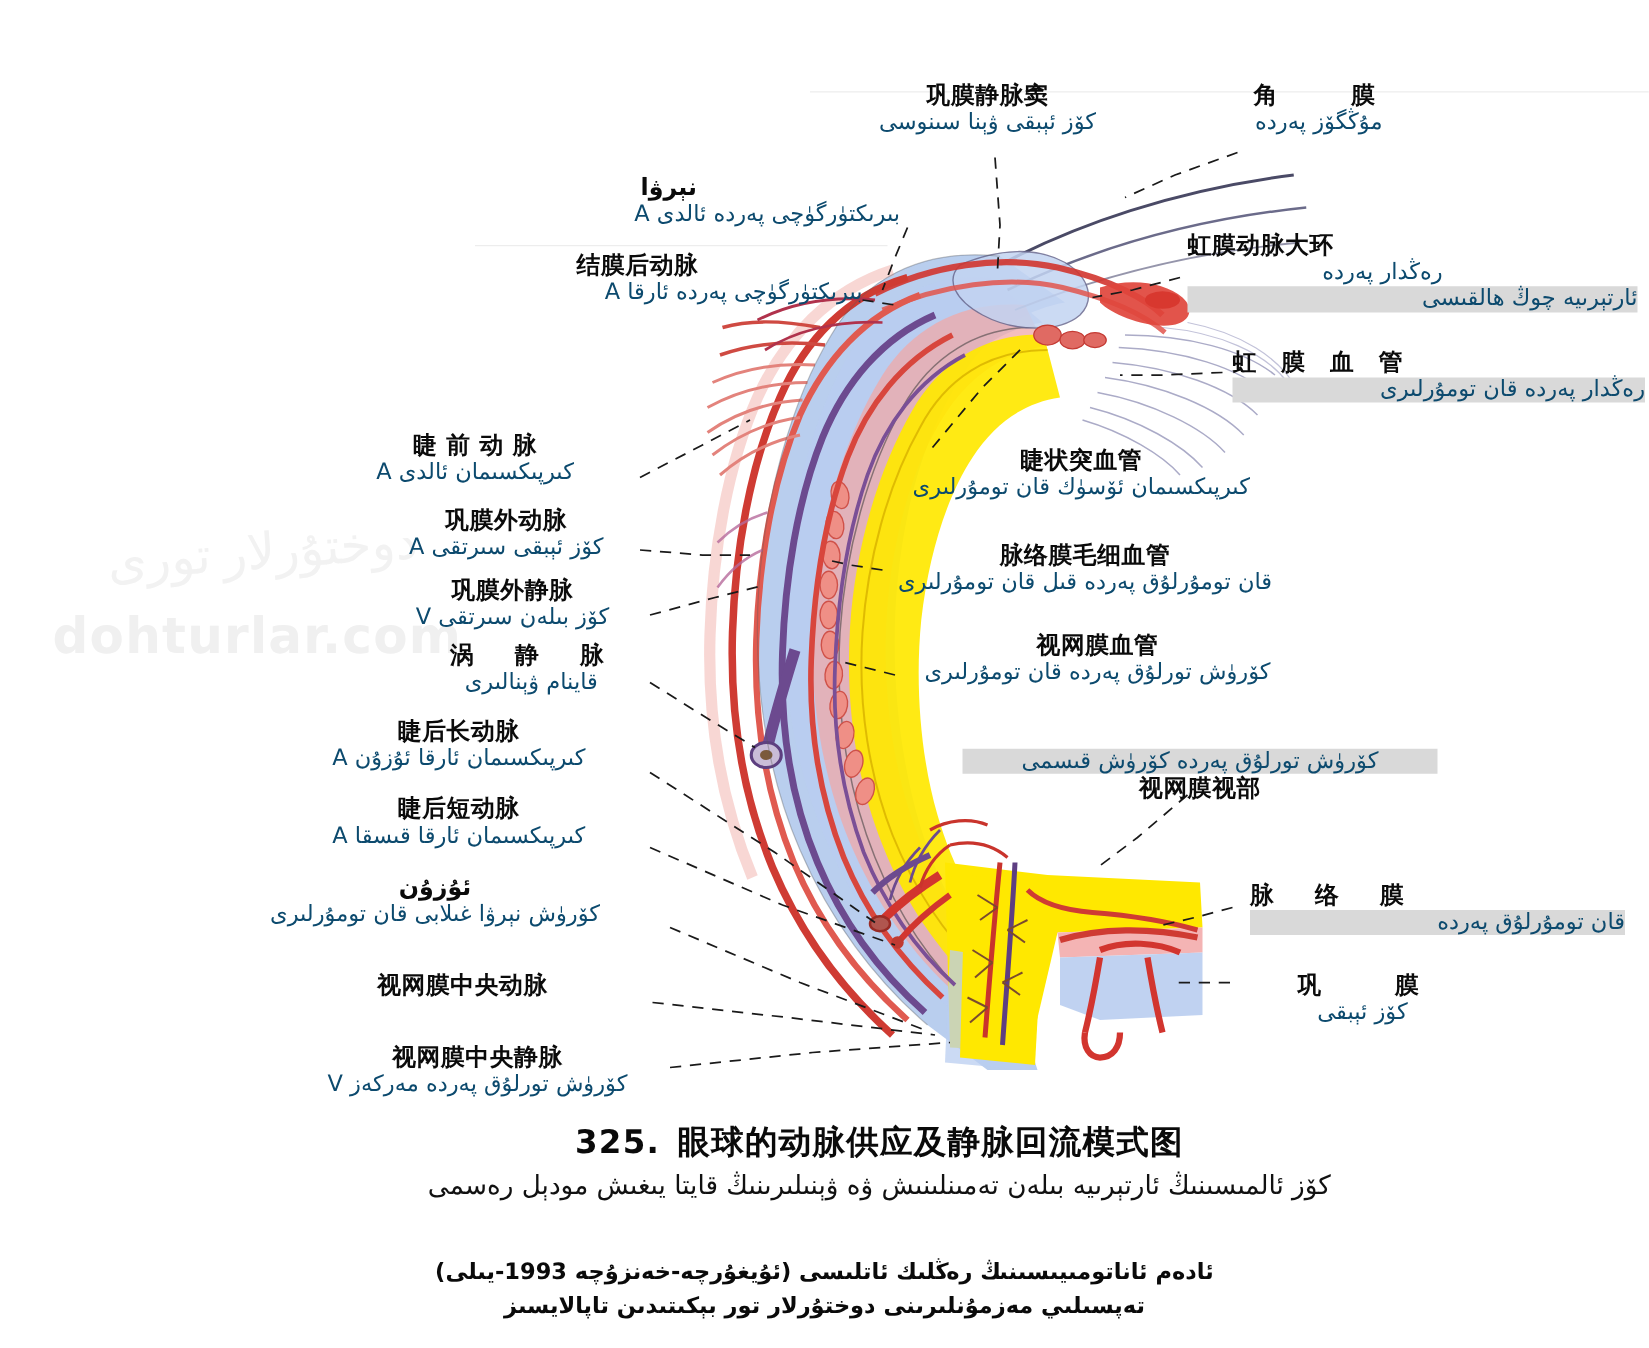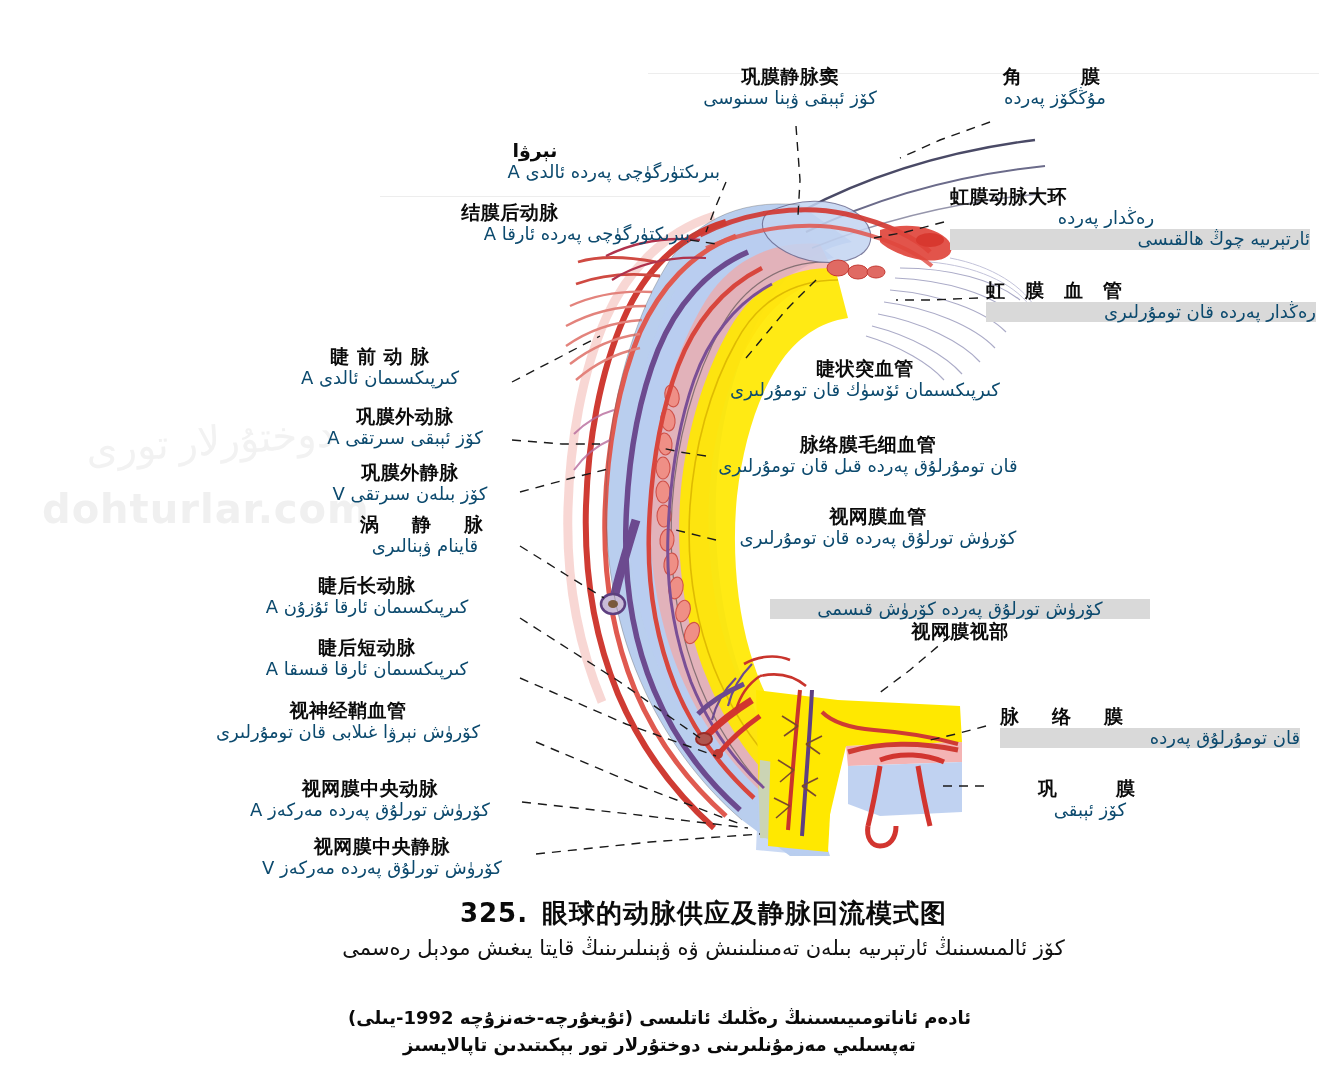--- a/index.html
+++ b/index.html
@@ -496,27 +496,26 @@
     <span class="cn">睫后长动脉</span>
     <span class="ug">كىرپىكسىمان ئارقا ئۇزۇن A</span>
   </div>
 
   <div class="label center" style="left:222px;top:637px;width:290px;">
     <span class="cn">睫后短动脉</span>
     <span class="ug">كىرپىكسىمان ئارقا قىسقا A</span>
   </div>
 
   <div class="label center" style="left:162px;top:700px;width:372px;">
-    <span class="cn">视神经鞘血管</span>
+    <span class="cn">ئۇزۇن</span>
     <span class="ug">كۆرۈش نېرۋا غىلابى قان تومۇرلىرى</span>
   </div>
 
   <div class="label center" style="left:210px;top:778px;width:320px;">
     <span class="cn">视网膜中央动脉</span>
-    <span class="ug">كۆرۈش تورلۇق پەردە مەركەز A</span>
   </div>
 
   <div class="label center" style="left:700px;top:358px;width:330px;">
     <span class="cn">睫状突血管</span>
     <span class="ug">كىرپىكسىمان ئۆسۈك قان تومۇرلىرى</span>
   </div>
 
   <div class="label center" style="left:222px;top:836px;width:320px;">
     <span class="cn">视网膜中央静脉</span>
     <span class="ug">كۆرۈش تورلۇق پەردە مەركەز V</span>
@@ -547,17 +546,17 @@
     <span class="ug" style="text-align:center;">كۆز ئېبقى</span>
   </div>
 
   <div class="caption" style="top:896px;">
     <span class="cn">325.</span>
     <span class="cn" style="margin-left:10px;">眼球的动脉供应及静脉回流模式图</span>
     <span class="ug">كۆز ئالمىسىنىڭ ئارتېرىيە بىلەن تەمىنلىنىش ۋە ۋېنىلىرىنىڭ قايتا يىغىش مودېل رەسمى</span>
   </div>
 
   <div class="footer" style="top:1004px;">
-    <span>ئادەم ئاناتومىيىسىنىڭ رەڭلىك ئاتلىسى (ئۇيغۇرچە-خەنزۇچە 1992-يىلى)</span>
+    <span>ئادەم ئاناتومىيىسىنىڭ رەڭلىك ئاتلىسى (ئۇيغۇرچە-خەنزۇچە 1993-يىلى)</span>
     <span>تەپسىلىي مەزمۇنلىرىنى دوختۇرلار تور بېكىتىدىن تاپالايسىز</span>
   </div>
 
 </div>
 
 </body></html>

